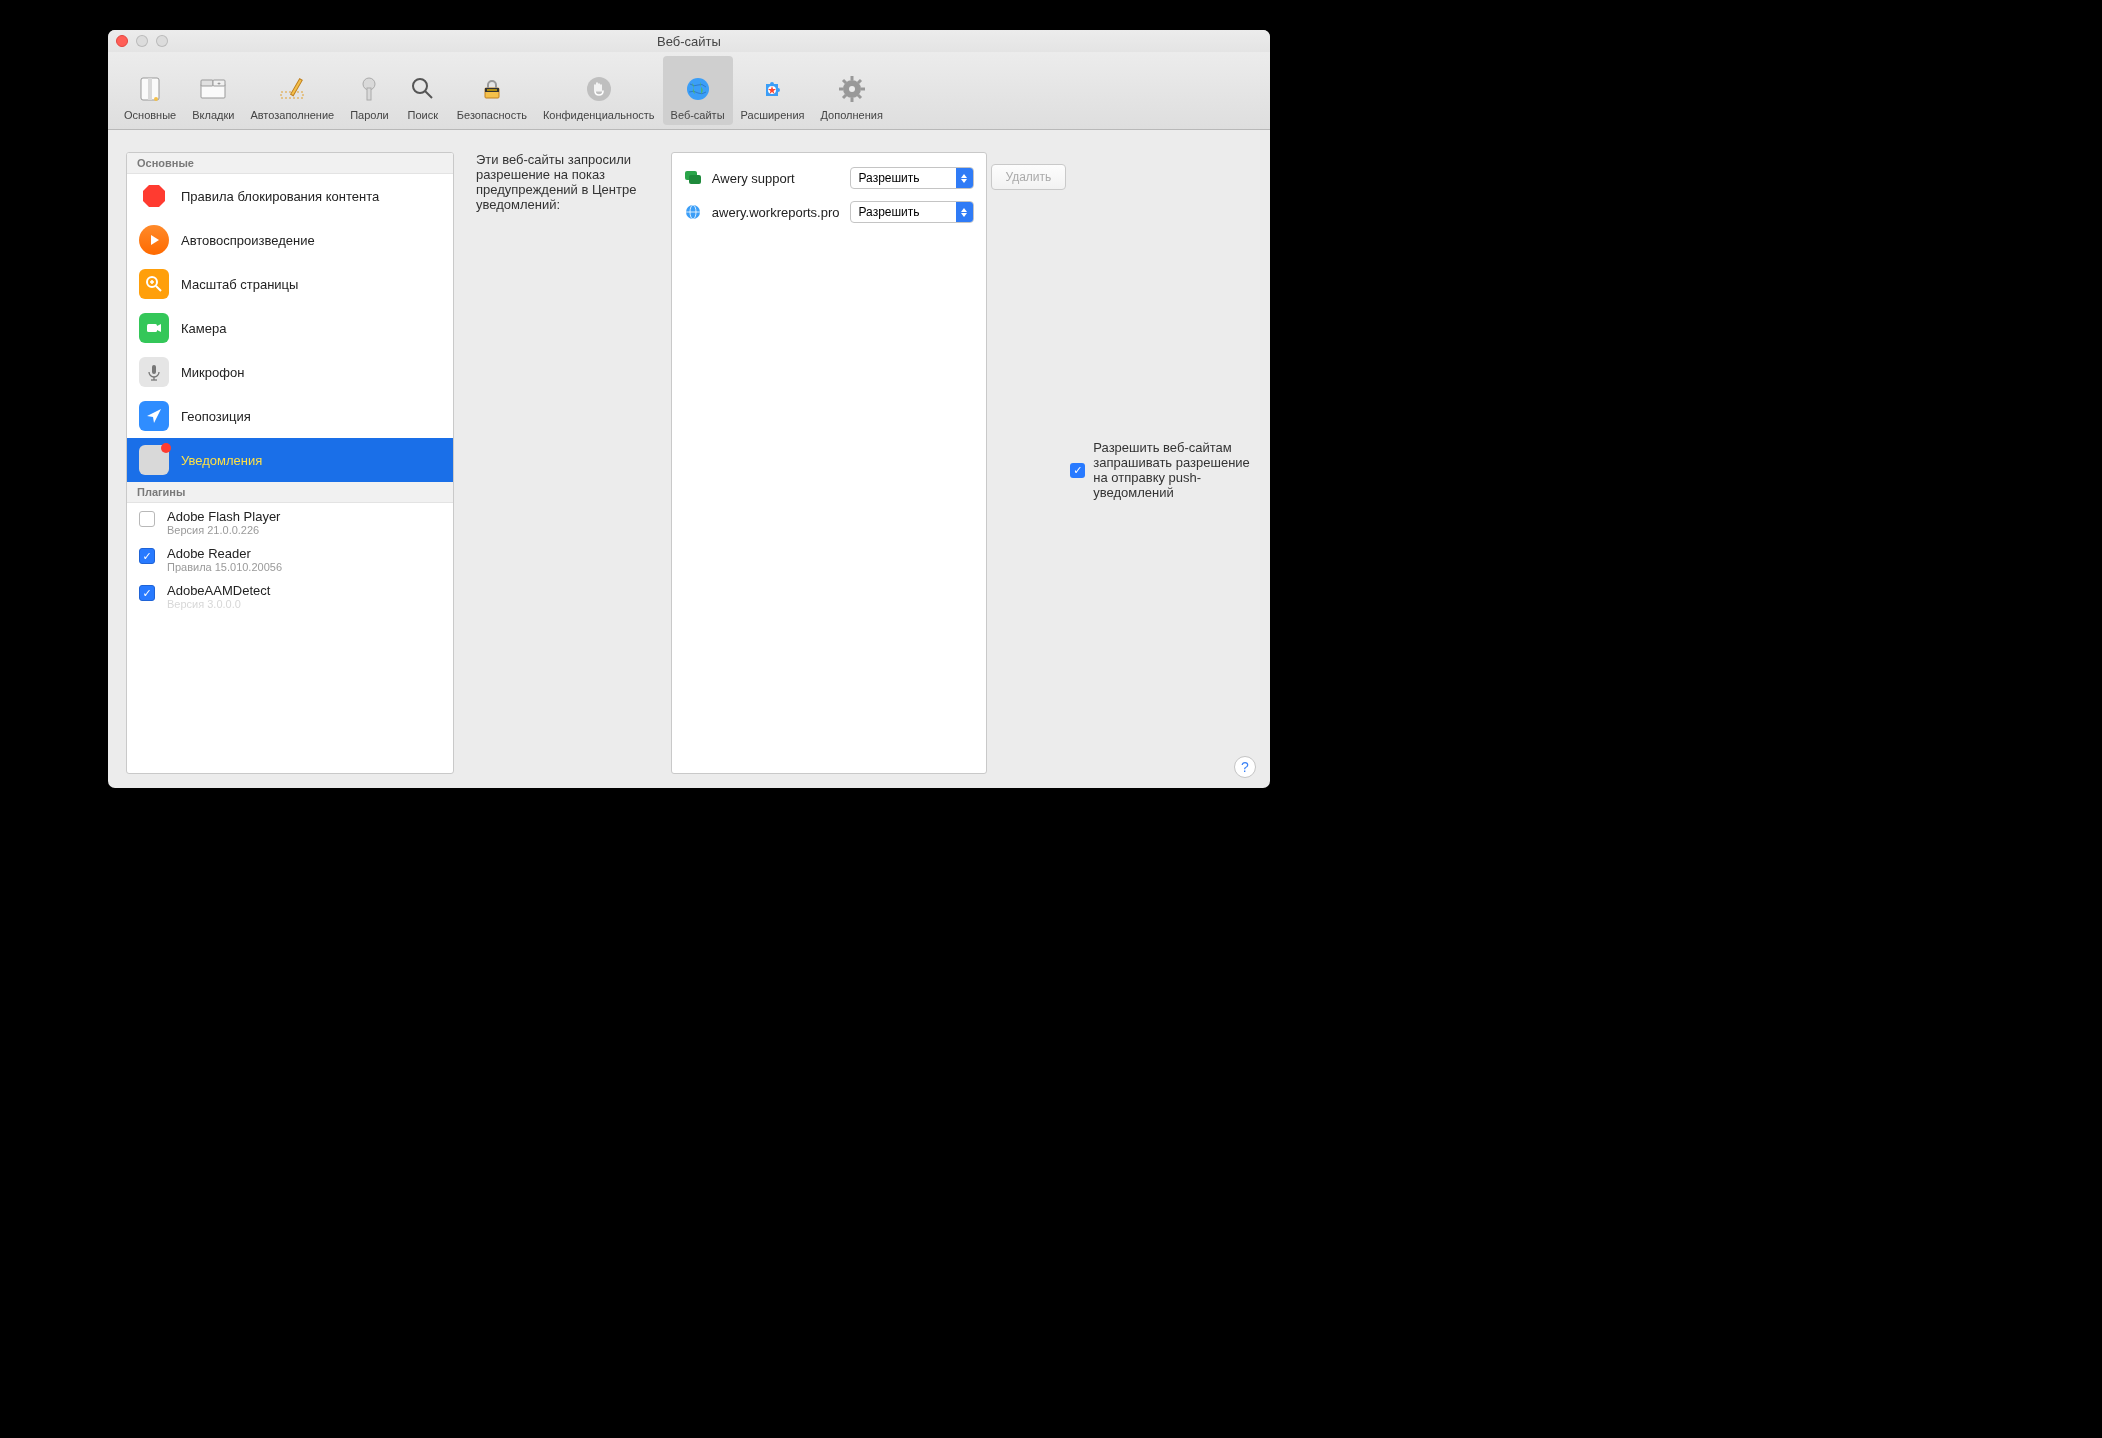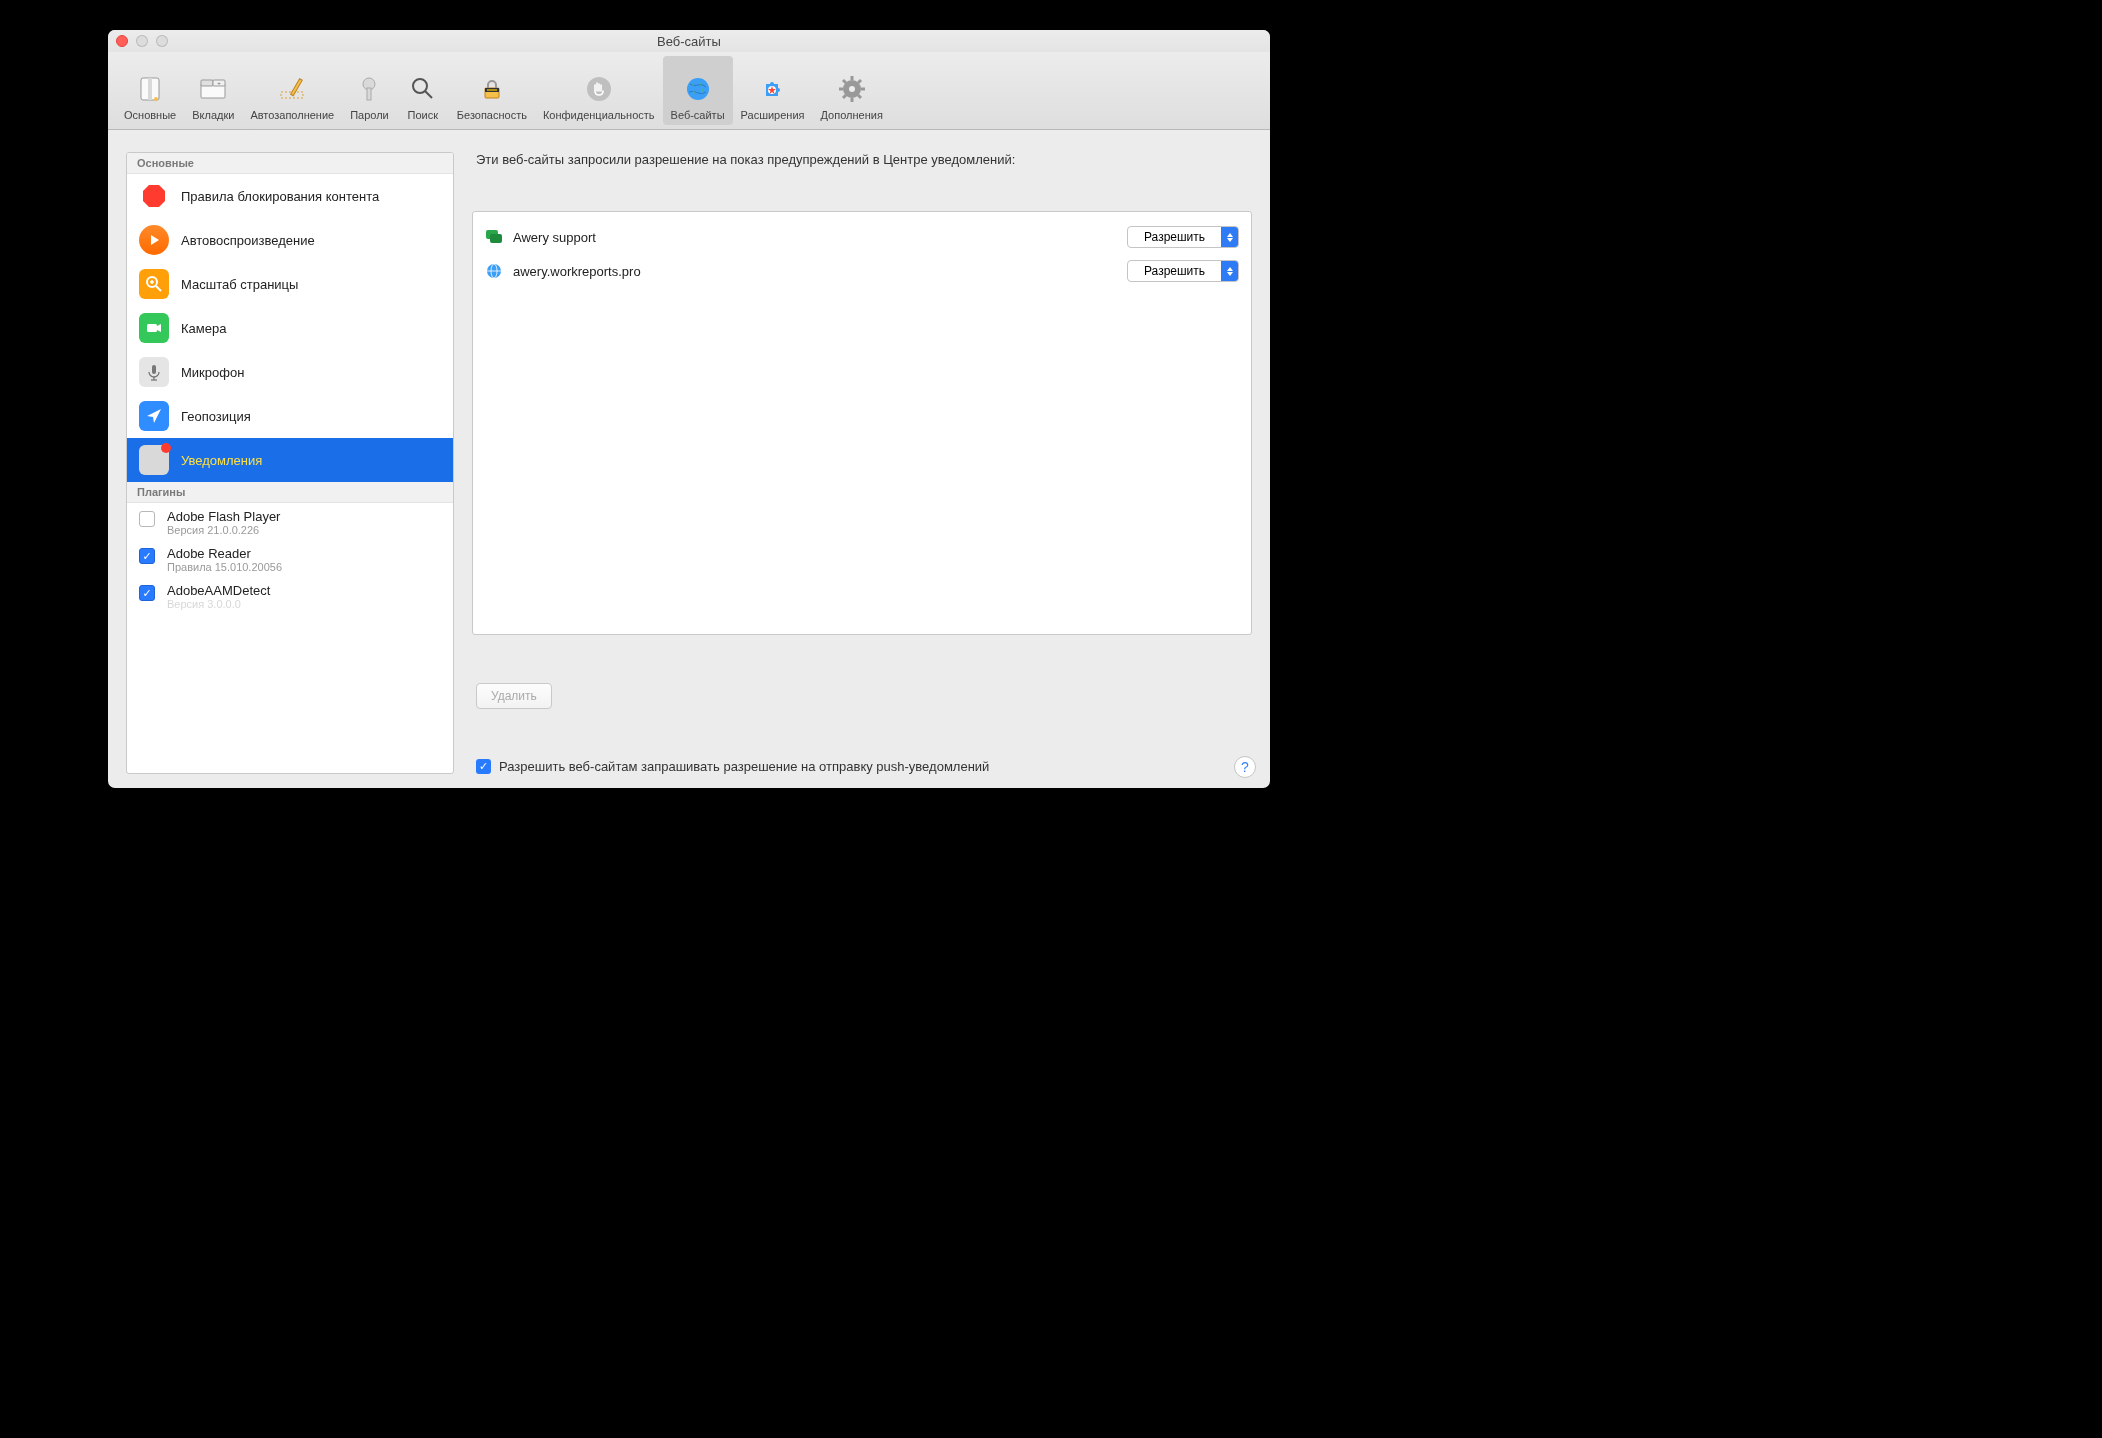--- a/index.html
+++ b/index.html
@@ -86,34 +86,34 @@
     width: 16px; height: 16px; border: 1px solid #b8b8b8; border-radius: 3px; margin-top:2px; flex-shrink:0;
     display:flex; align-items:center; justify-content:center;
   }
   .sb-plugin-item .cb.checked { background:#287aff; border-color:#1f63d6; }
   .sb-plugin-item .cb.checked::after { content:"✓"; color:#fff; font-size:11px; line-height:1; }
   .sb-plugin-item .ptxt { display:flex; flex-direction:column; }
   .sb-plugin-item .pname { font-size:13px; color:#222; }
   .sb-plugin-item .pver { font-size:11px; color:#9a9a9a; }
 
   .main {
-    flex:1; display:flex; flex-direction:column;gap:36px;
+    flex:1; display:flex; flex-direction:row;
   }
   .description { font-size: 13px; color:#333; padding: 0 4px 8px 4px; }
   .site-panel {
     flex:1; background:#fff; border:1px solid #c9c9c9; border-radius:3px; padding: 8px 0 0 0;
   }
   .site-row {
     display:flex; align-items:center; gap:10px; padding: 6px 12px;
   }
   .site-row .sicon { width:18px; height:18px; flex-shrink:0; display:flex; align-items:center; justify-content:center; }
   .site-row .sname { flex:1; font-size:13px; color:#222; }
   .site-row .select {
-    width: 112px; height: 22px; border:1px solid #c4c4c4; border-radius:4px; background:#fff;
-    display:flex; align-items:center; justify-content:space-between; padding:0 0 0 16px; font-size:12px;
+    width: 124px; height: 22px; border:1px solid #c4c4c4; border-radius:4px; background:#fff;
+    display:flex; align-items:center; justify-content:space-between; padding:0 0 0 8px; font-size:12px;
   }
   .site-row .select .arrows {
     width:17px; height:100%; background:#2f7bf6; border-top-right-radius:3px; border-bottom-right-radius:3px;
     display:flex; flex-direction:column; align-items:center; justify-content:center; gap:0;
   }
   .site-row .select .arrows::before { content:""; border-left:3px solid transparent; border-right:3px solid transparent; border-bottom:4px solid #fff; margin-bottom:1px;}
   .site-row .select .arrows::after { content:""; border-left:3px solid transparent; border-right:3px solid transparent; border-top:4px solid #fff; }
 
   .btn {
     height:26px; border:1px solid #c9c9c9; border-radius:4px; background:linear-gradient(#fdfdfd,#f2f2f2);

